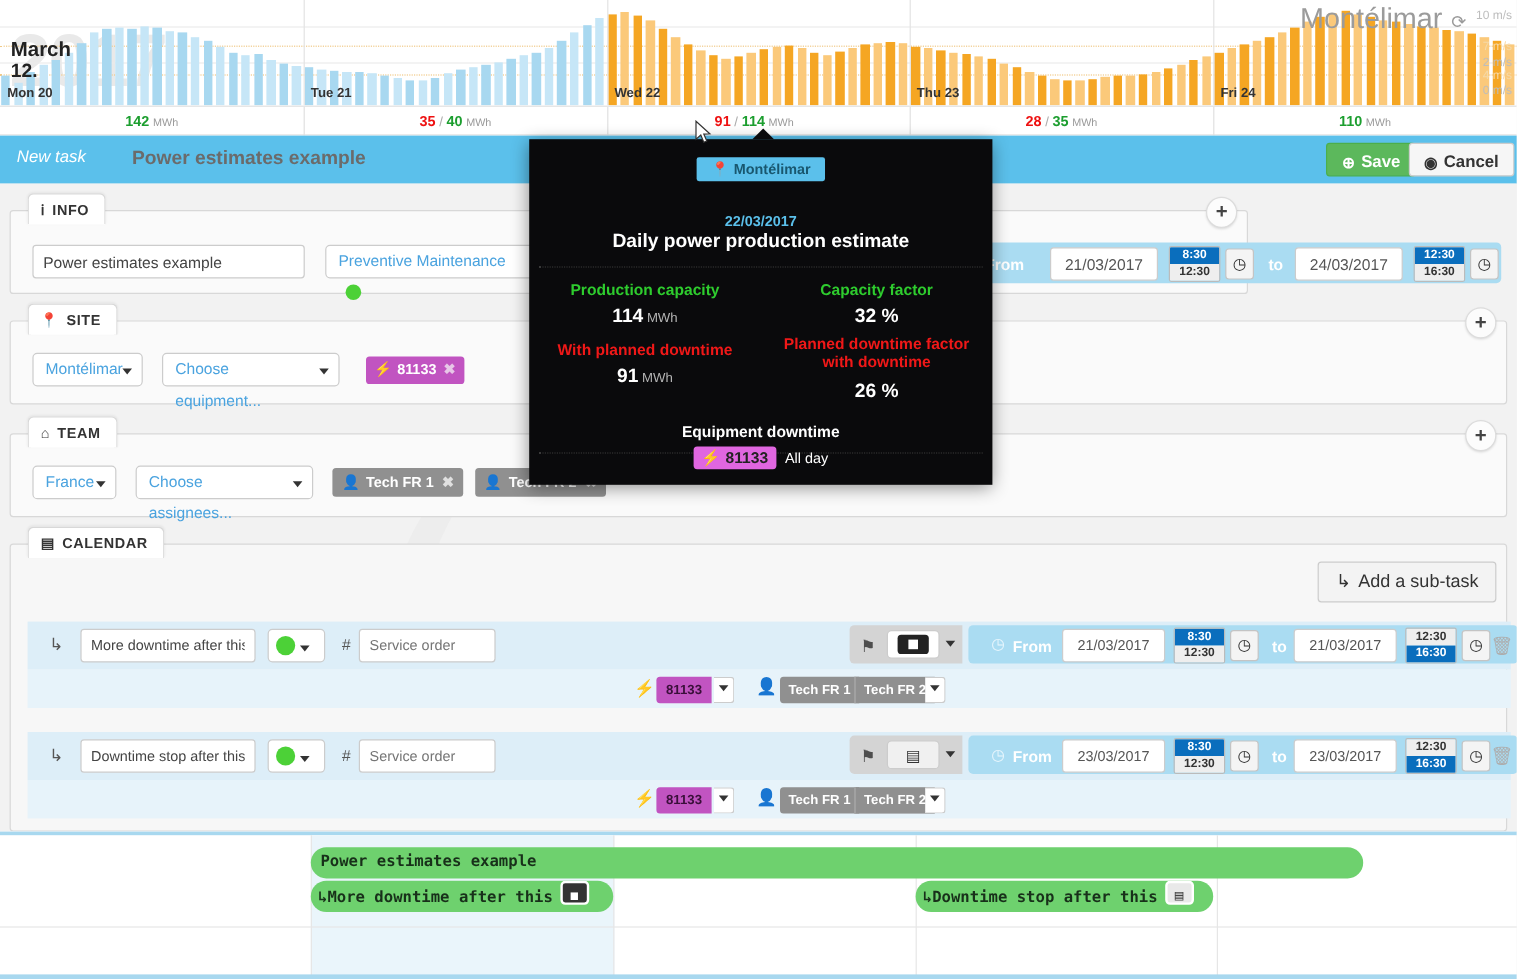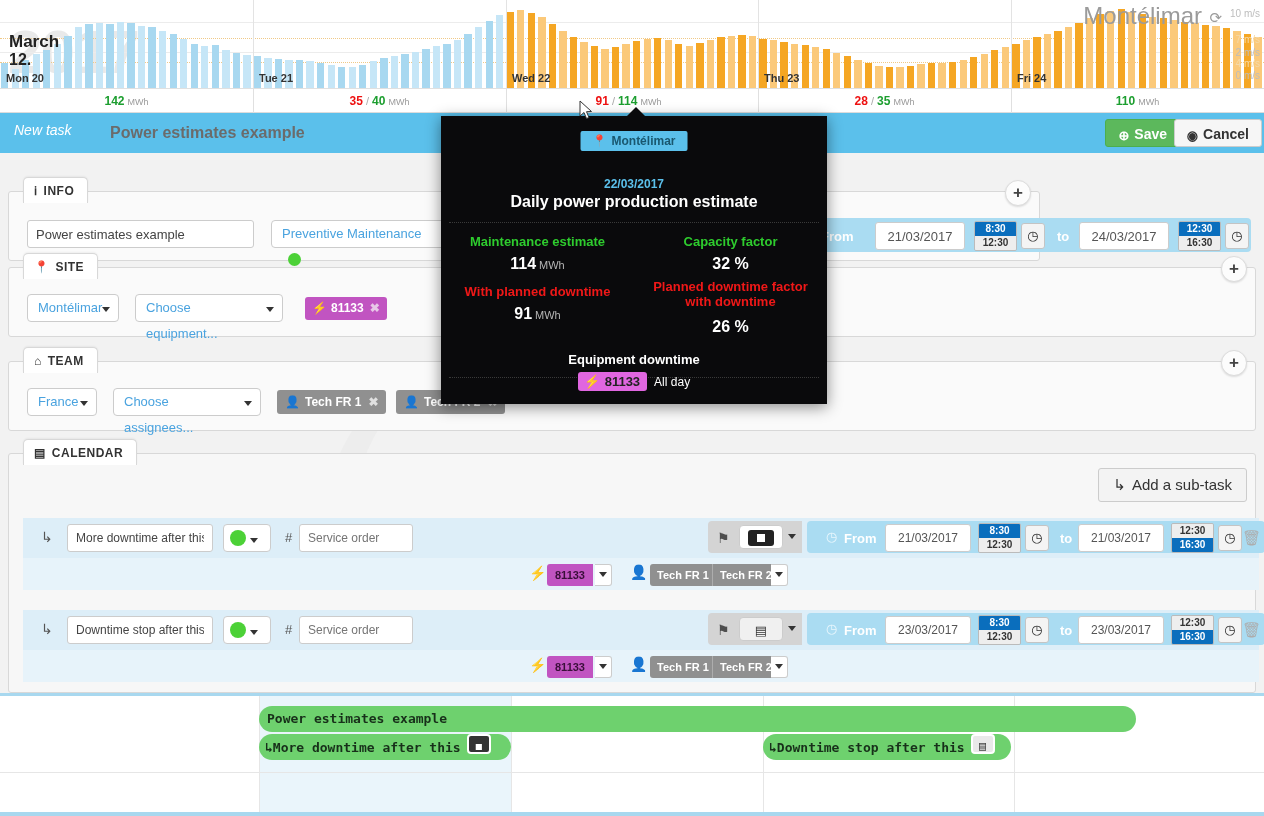--- a/index.html
+++ b/index.html
@@ -291,21 +291,21 @@
     <span class="btn-ico">⊕</span><span>Save</span>
   </div>
   <div class="tb-btn" id="cancel-btn">
     <span class="btn-ico">◉</span><span>Cancel</span>
   </div>
 </div>
 
 <div id="form-area">
   <div class="bg-watermark">7</div>
 
-  <div class="panel" style="left:8px; top:38px; width:1032px; height:70px;">
+  <div class="panel" style="left:8px; top:22px; width:1032px; height:70px;">
     <div class="panel-tab">
       <span class="t-ico">ℹ</span><span>INFO</span>
     </div>
     <div class="plus-btn">+</div>
     <input class="txtinput" style="position: absolute; left: 18px; top: 28px; width: 227px;" value="Power estimates example">
     <div class="dd" style="position:absolute; left:262px; top:28px; width:190px;">
       <span>Preventive Maintenance</span><span class="dot"></span>
     </div>
     <div class="timebar" style="left:790px; top:26px; width:452px; height:34px;"></div>
     <div class="lbl-from" style="position:absolute; left:812px; top:37px;">From</div>
@@ -483,21 +483,21 @@
   <div class="tt-site">
     <span style="margin-right:4px;">📍</span><span>Montélimar</span>
   </div>
   <div class="tt-date">22/03/2017</div>
   <div class="tt-title">Daily power production estimate</div>
   <div class="tt-hr" style="top:106px;"></div>
   <div class="tt-hr" style="top:261px;"></div>
   <div class="tt-vr"></div>
 
   <div class="tt-cell" style="left:0; top:118px;">
-    <div class="k green">Maintenance estimate</div>
+    <div class="k green">Production capacity</div>
     <div class="v"><span>114</span><span class="u">MWh</span></div>
   </div>
   <div class="tt-cell" style="left:193px; top:118px;">
     <div class="k green">Capacity factor</div>
     <div class="v"><span>32 %</span></div>
   </div>
   <div class="tt-cell" style="left:0; top:168px;">
     <div class="k red">With planned downtime</div>
     <div class="v"><span>91</span><span class="u">MWh</span></div>
   </div>

